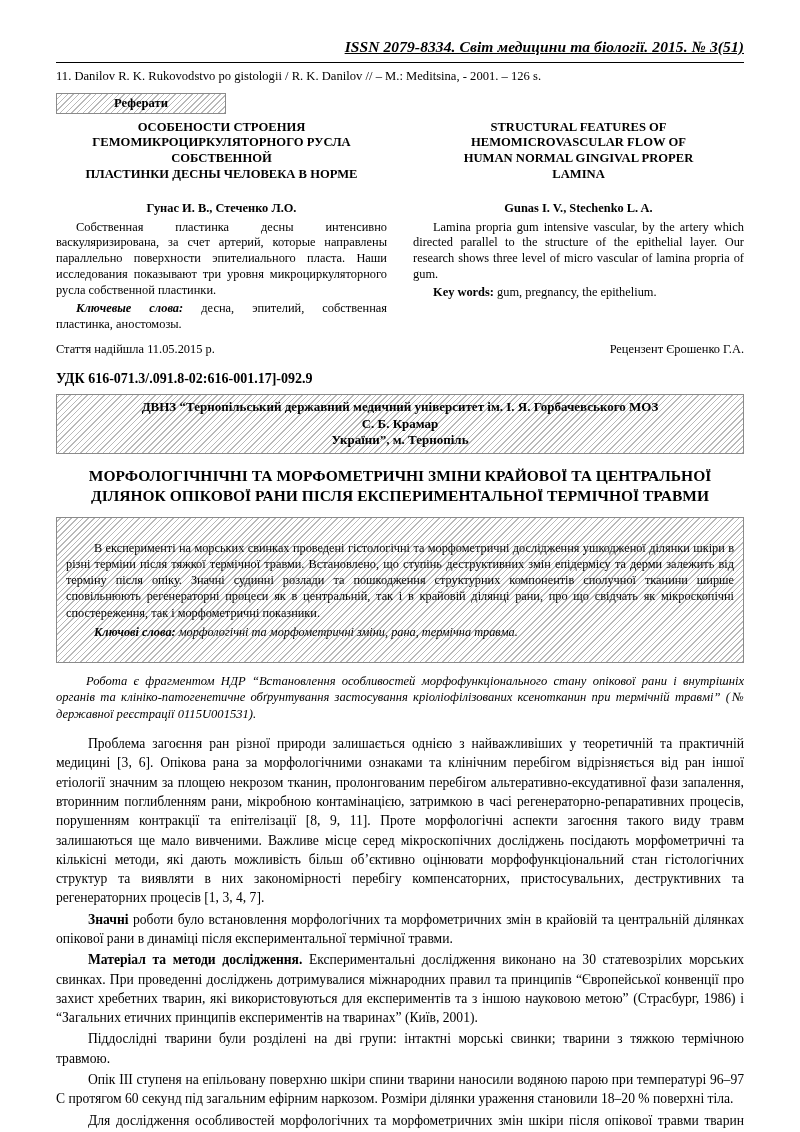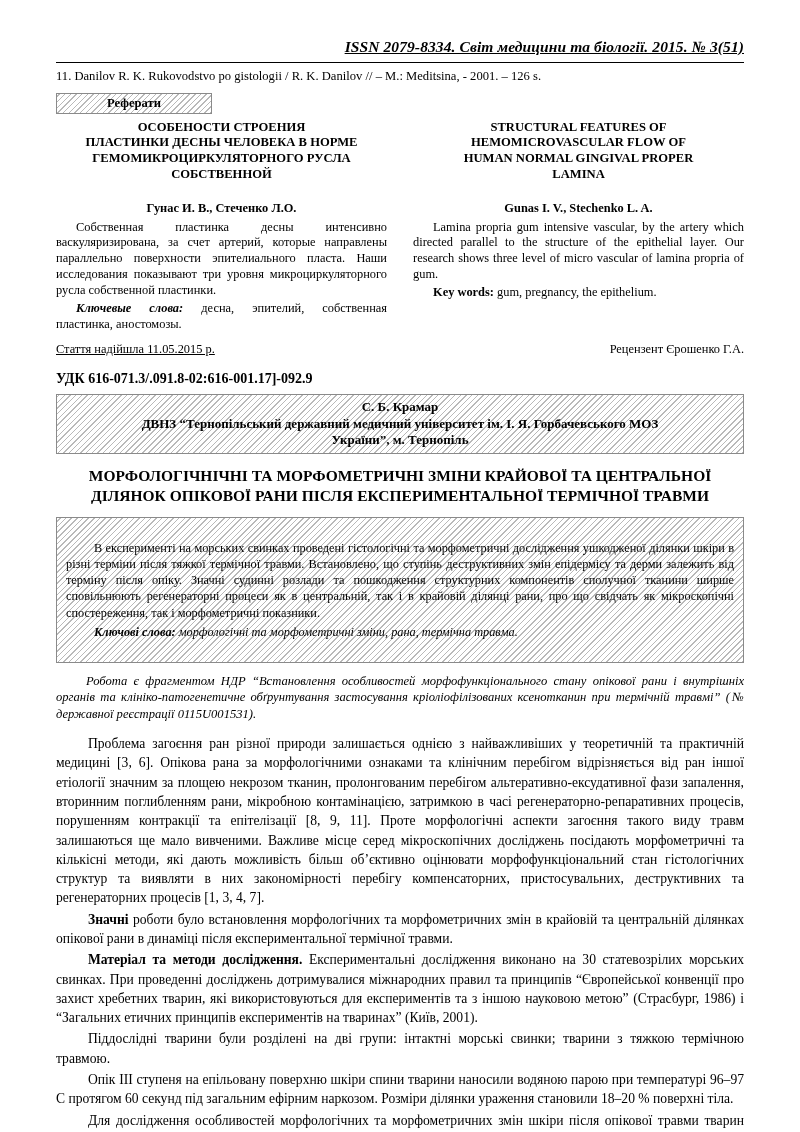--- a/index.html
+++ b/index.html
@@ -47,21 +47,21 @@
       #b9b9b9 0px, #b9b9b9 1px,
       #ffffff 1px, #ffffff 4px
     );
     border: 1px solid #8a8a8a;
     box-sizing: border-box;
     padding: 3px 6px;
     text-align: center;
     font-weight: bold;
   }
   .band-small {
-    width: 156px;
+    width: 170px;
     font-size: 12.6px;
     padding: 2px 4px;
     margin-bottom: 6px;
   }
   .band-wide {
     font-size: 13px;
     line-height: 1.3;
     padding: 4px 8px;
     margin: 4px 0 8px 0;
   }
@@ -112,21 +112,21 @@
   .kwlabel-en {
     font-weight: bold;
   }
   .foot-row {
     display: flex;
     justify-content: space-between;
     font-size: 12.4px;
     margin-top: 9px;
     margin-bottom: 14px;
   }
-  .foot-row .left { text-align: left; text-decoration: underline; }
+  .foot-row .left { text-align: left; }
   .foot-row .right { text-align: right; }
   
   .udk {
     font-size: 14px;
     font-weight: bold;
     margin: 14px 0 7px 0;
   }
   
   .article-title {
     text-align: center;
@@ -173,22 +173,22 @@
 
   <div class="ref-line">11. Danilov R. K. Rukovodstvo po gistologii / R. K. Danilov // – M.: Meditsina, - 2001. – 126 s.</div>
 
   <div class="band band-small">Реферати</div>
 
   <div class="two-col">
 
     <div class="col">
       <div class="ttl">
         <div>ОСОБЕНОСТИ СТРОЕНИЯ</div>
+        <div>ГЕМОМИКРОЦИРКУЛЯТОРНОГО РУСЛА СОБСТВЕННОЙ</div>
         <div>ПЛАСТИНКИ ДЕСНЫ ЧЕЛОВЕКА В НОРМЕ</div>
-        <div>ГЕМОМИКРОЦИРКУЛЯТОРНОГО РУСЛА СОБСТВЕННОЙ</div>
       </div>
       <div class="authors">Гунас И. В., Стеченко Л.О.</div>
       <p>Собственная пластинка десны интенсивно васкуляризирована, за счет артерий, которые направлены параллельно поверхности эпителиального пласта. Наши исследования показывают три уровня микроциркуляторного русла собственной пластинки.</p>
       <p class="kw"><span class="kwlabel">Ключевые слова:</span> <span>десна, эпителий, собственная пластинка, аностомозы.</span></p>
     </div>
 
     <div class="col">
       <div class="ttl">
         <div>STRUCTURAL FEATURES OF</div>
         <div>HEMOMICROVASCULAR FLOW OF</div>
@@ -203,22 +203,22 @@
   </div>
 
   <div class="foot-row">
     <div class="left">Стаття надійшла 11.05.2015 р.</div>
     <div class="right">Рецензент Єрошенко Г.А.</div>
   </div>
 
   <div class="udk">УДК 616-071.3/.091.8-02:616-001.17]-092.9</div>
 
   <div class="band band-wide">
+    <div>ДВНЗ “Тернопільський державний медичний університет ім. І. Я. Горбачевського МОЗ</div>
     <div>С. Б. Крамар</div>
-    <div>ДВНЗ “Тернопільський державний медичний університет ім. І. Я. Горбачевського МОЗ</div>
     <div>України”, м. Тернопіль</div>
   </div>
 
   <div class="article-title">МОРФОЛОГІЧНІЧНІ ТА МОРФОМЕТРИЧНІ ЗМІНИ КРАЙОВОЇ ТА ЦЕНТРАЛЬНОЇ ДІЛЯНОК ОПІКОВОЇ РАНИ ПІСЛЯ ЕКСПЕРИМЕНТАЛЬНОЇ ТЕРМІЧНОЇ ТРАВМИ</div>
 
   <div class="band band-abstract">
     <div style="text-indent:28px;">В експерименті на морських свинках проведені гістологічні та морфометричні дослідження ушкодженої ділянки шкіри в різні терміни після тяжкої термічної травми. Встановлено, що ступінь деструктивних змін епідермісу та дерми залежить від терміну після опіку. Значні судинні розлади та пошкодження структурних компонентів сполучної тканини ширше сповільнюють регенераторні процеси як в центральній, так і в крайовій ділянці рани, про що свідчать як мікроскопічні спостереження, так і морфометричні показники.</div>
     <div class="kw-band" style="text-indent:28px;margin-top:3px;"><span class="kwlabel">Ключові слова:</span> <span>морфологічні та морфометричні зміни, рана, термічна травма.</span></div>
   </div>
 

